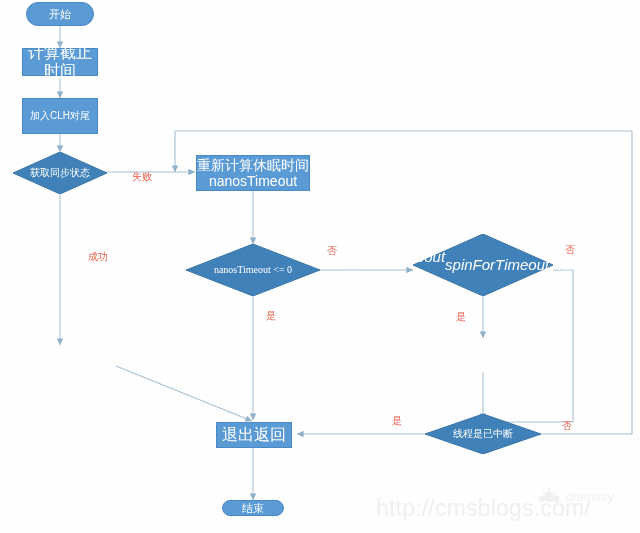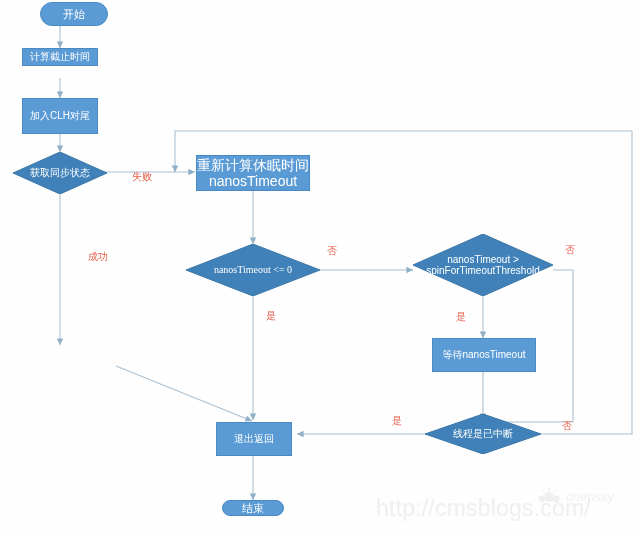--- a/index.html
+++ b/index.html
@@ -139,25 +139,25 @@
       <path d="M425,434 L297,434" marker-end="url(#arrow)"></path>
 
       <path d="M541,434 L632,434 L632,131"></path>
 
       <path d="M116,366 L252,421" marker-end="url(#arrow)"></path>
 
       <path d="M253,448 L253,500" marker-end="url(#arrow)"></path>
     </g>
   </svg>
 
-  <div class="node rounded" style="left:40px; top:2px; width:68px; height:24px; font-size:11px;">
+  <div class="node rounded" style="left:26px; top:2px; width:68px; height:24px; font-size:11px;">
     <span>开始</span>
   </div>
 
-  <div class="node rect" style="left:22px; top:48px; width:76px; height:18px; font-size:10px;justify-content:center;">
+  <div class="node rect" style="left:22px; top:48px; width:76px; height:28px; font-size:16px;justify-content:center;">
     <span>计算截止时间</span>
   </div>
 
   <div class="node rect" style="left:22px; top:98px; width:76px; height:36px; font-size:10px;">
     <span>加入CLH对尾</span>
   </div>
 
   <div class="diamond-wrap" style="left:13px; top:152px; width:94px; height:42px;">
     <svg class="diamond-shape" viewBox="0 0 94 42">
       <polygon points="47,0 94,21 47,42 0,21" fill="#3f81b8" stroke="#3a76a8" stroke-width="1"></polygon>
@@ -178,41 +178,38 @@
     </svg>
     <div class="diamond-label" style="font-size:10px;font-family:Liberation Serif, serif;">
       <span>nanosTimeout &lt;= 0</span>
     </div>
   </div>
 
   <div class="diamond-wrap" style="left:413px; top:234px; width:140px; height:62px;">
     <svg class="diamond-shape" viewBox="0 0 140 62">
       <polygon points="70,0 140,31 70,62 0,31" fill="#3f81b8" stroke="#3a76a8" stroke-width="1"></polygon>
     </svg>
-    <div class="diamond-label" style="font-size:10px; flex-direction:column;">
+    <div class="diamond-label" style="font-size:15px; font-style:italic;">
       <span>nanosTimeout  &gt;</span>
       <span>spinForTimeoutThreshold</span>
     </div>
   </div>
 
-  <div class="node rect" style="left:432px; top:338px; width:104px; height:34px; font-size:10px;">
-    <span>等待nanosTimeout</span>
-  </div>
 
 
   <div class="diamond-wrap" style="left:425px; top:414px; width:116px; height:40px;">
     <svg class="diamond-shape" viewBox="0 0 116 40">
       <polygon points="58,0 116,20 58,40 0,20" fill="#3f81b8" stroke="#3a76a8" stroke-width="1"></polygon>
     </svg>
     <div class="diamond-label" style="font-size:10px;">
       <span>线程是已中断</span>
     </div>
   </div>
 
-  <div class="node rect" style="left:216px; top:422px; width:76px; height:34px; font-size:10px;">
+  <div class="node rect" style="left:216px; top:422px; width:76px; height:26px; font-size:16px;">
     <span>退出返回</span>
   </div>
 
   <div class="node rounded" style="left:222px; top:500px; width:62px; height:16px; font-size:11px;">
     <span>结束</span>
   </div>
 
   <div class="edge-label" style="left:132px; top:146px;margin-top:24px;">失败</div>
   <div class="edge-label" style="left:88px; top:250px;">成功</div>
   <div class="edge-label" style="left:327px; top:244px;">否</div>

